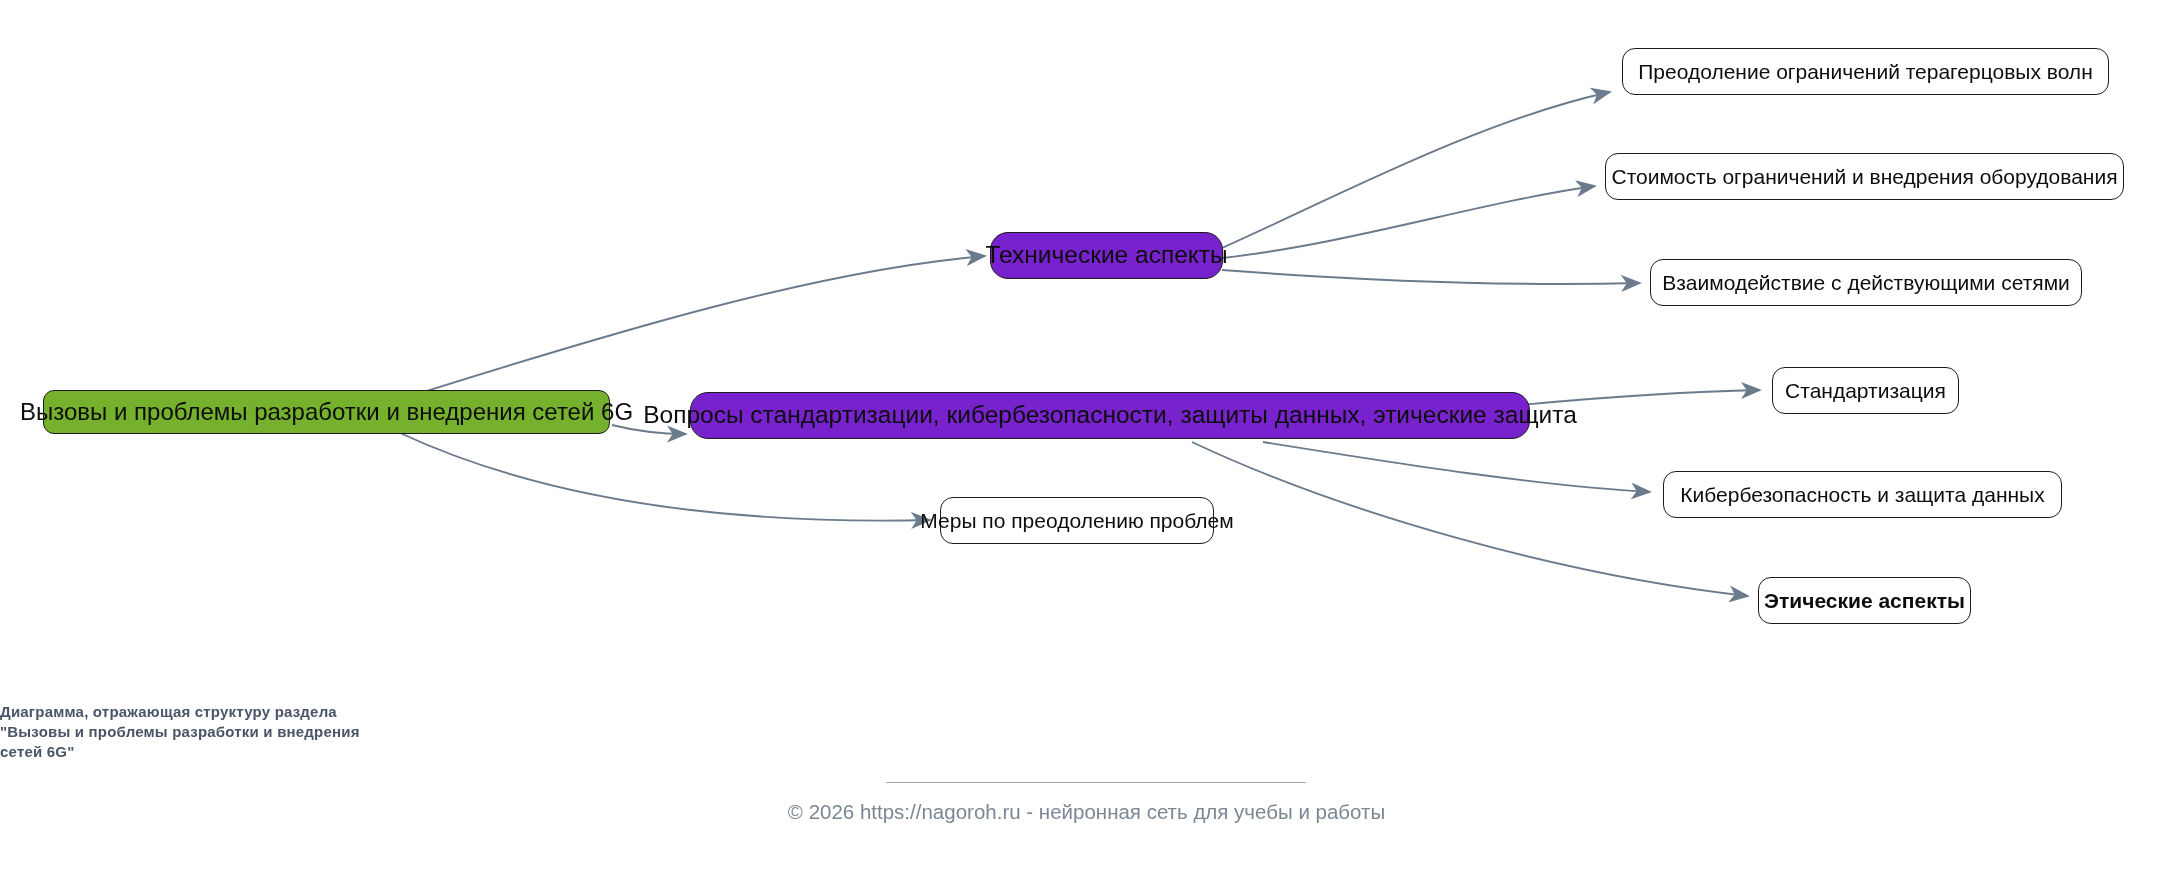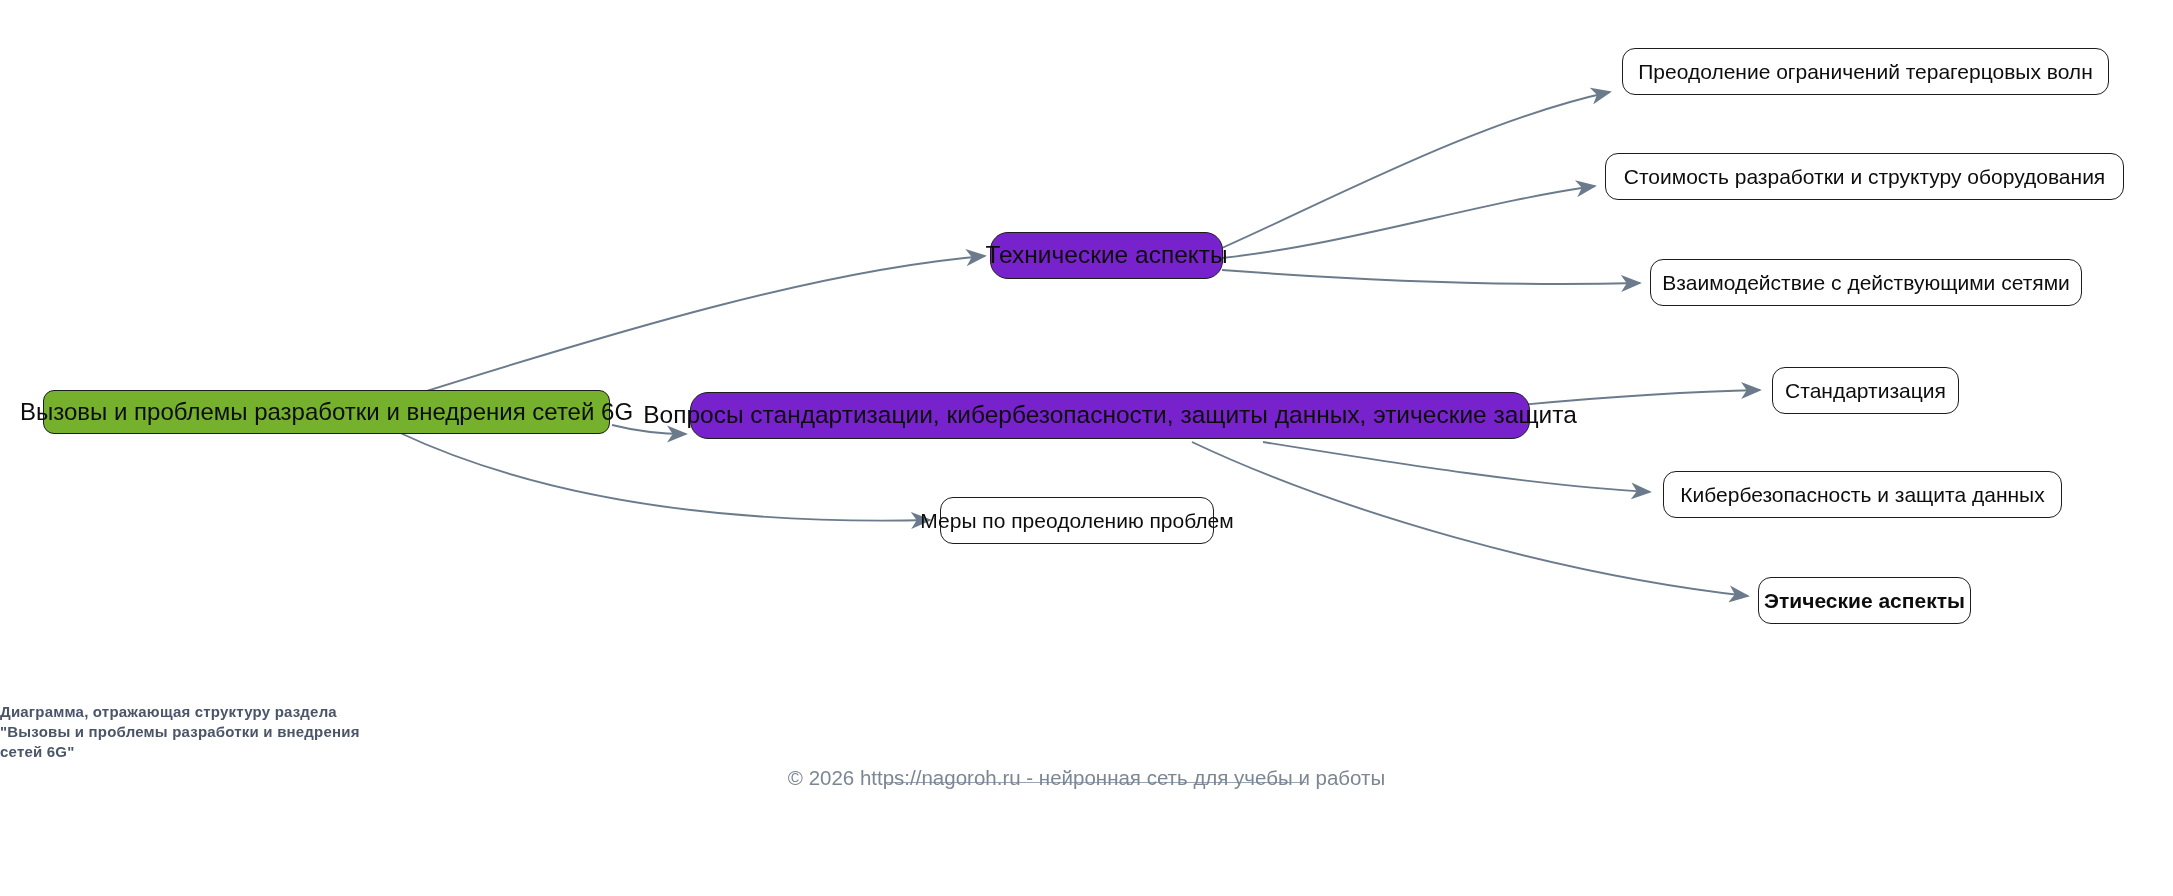--- a/index.html
+++ b/index.html
@@ -62,21 +62,21 @@
   }
   #caption .cl{display:block;}
   #rule{
     position:absolute;
     left:886px;top:782px;
     width:420px;height:0;
     border-top:1.3px solid #9aa5b1;
   }
   #footer{
     position:absolute;
-    left:0;top:766px;width:2173px;
+    left:0;top:800px;width:2173px;
     text-align:center;
     color:#7b8794;
     font-size:20.5px;
     font-weight:normal;
   }
 </style>
 </head>
 <body>
 
 <div id="stage">
@@ -121,21 +121,21 @@
 
   <div class="node leaf" style="left:940px;top:497px;width:274px;height:47px;">
     <span class="lbl">Меры по преодолению проблем</span>
   </div>
 
   <div class="node leaf" style="left:1622px;top:48px;width:487px;height:47px;">
     <span class="lbl">Преодоление ограничений терагерцовых волн</span>
   </div>
 
   <div class="node leaf" style="left:1605px;top:153px;width:519px;height:47px;">
-    <span class="lbl">Стоимость разработки и структуру оборудования</span>
+    <span class="lbl">Стоимость ограничений и внедрения оборудования</span>
   </div>
 
   <div class="node leaf" style="left:1650px;top:259px;width:432px;height:47px;">
     <span class="lbl">Взаимодействие с действующими сетями</span>
   </div>
 
   <div class="node leaf" style="left:1772px;top:367px;width:187px;height:47px;">
     <span class="lbl">Стандартизация</span>
   </div>
 

